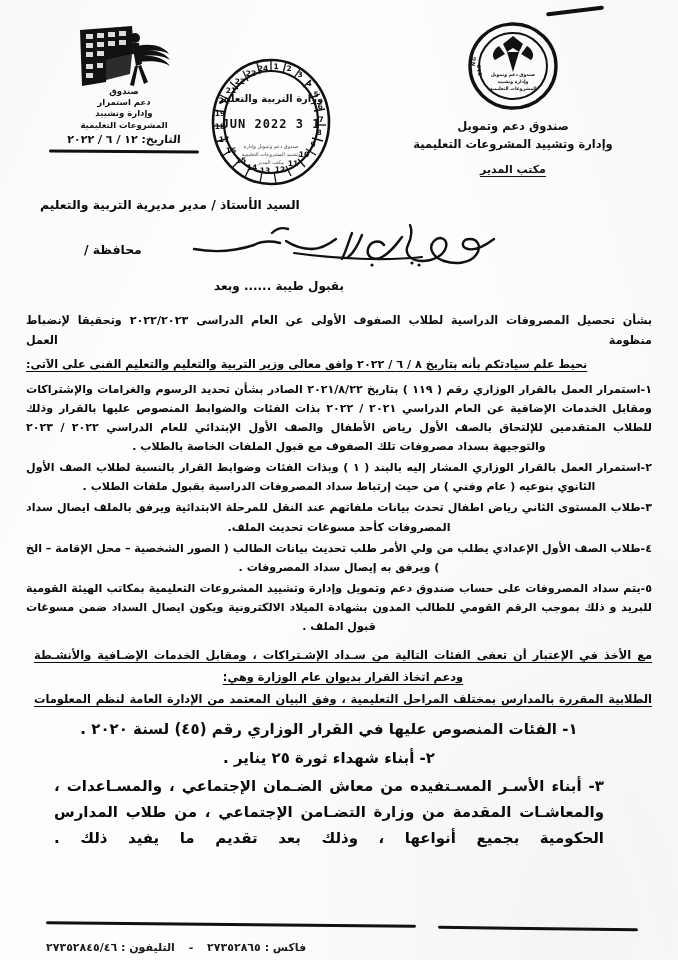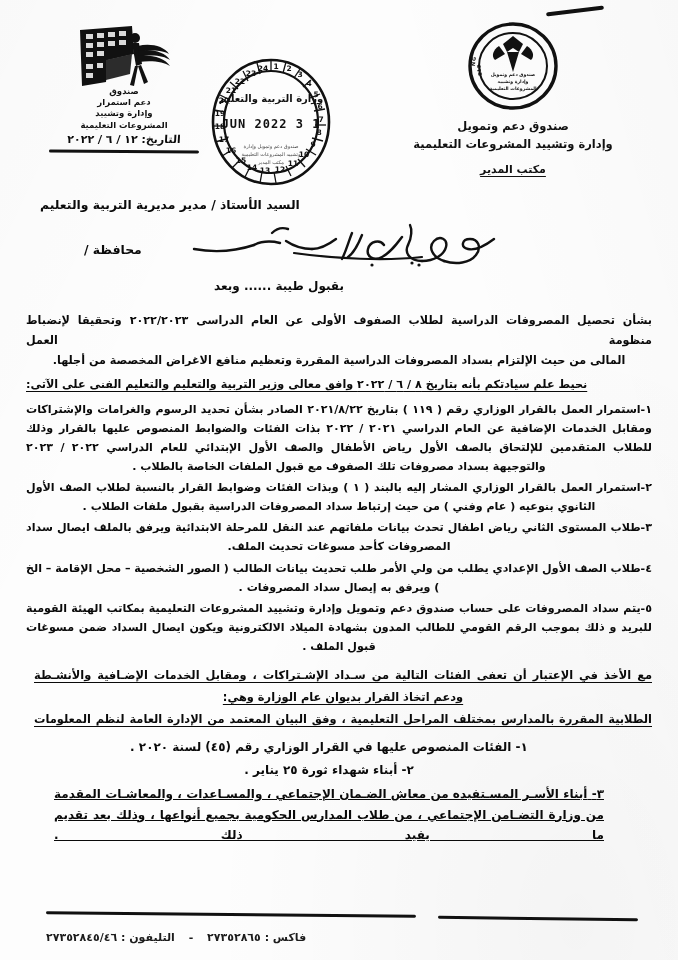--- a/index.html
+++ b/index.html
@@ -182,21 +182,21 @@
     padding-right: 120px;
   }
 
   .subject {
     text-align: justify;
     text-align-last: center;
     margin: 0 0 2px 0;
     line-height: 1.78;
     font-size: 11.2px;
   }
-  .subject .ln { display: block; }
+  .subject .ln { display: block; margin-top: 8px; }
   .subject .ln:first-child { text-align: justify; text-align-last: justify; }
 
   .intro {
     text-align: left;
     font-size: 11.2px;
     font-weight: bold;
     text-decoration: underline;
     text-underline-offset: 2.5px;
     margin: 4px 0 6px 0;
     line-height: 1.7;
@@ -233,40 +233,39 @@
     text-align: center;
     text-align-last: center;
   }
 
   ol.categories {
     margin: 6px 0 0 0;
     padding: 0 48px 0 28px;
   }
   ol.categories > li {
     margin: 0 0 3px 0;
-    font-size: 12px;
+    font-size: 15px;
     line-height: 1.72;
     text-align: justify;
     text-align-last: right;
   }
   ol.categories > li.wrap {
     text-align-last: justify;
-    text-decoration: underline;
   }
   ol.categories > li.short {
     text-align: center;
     text-align-last: center;
   }
 
   
   .footer {
     position: absolute;
     left: 0;
     right: 0;
-    bottom: 14px;
+    bottom: 4px;
     height: 62px;
   }
   .footer .rule-a {
     position: absolute;
     left: 46px;
     bottom: 30px;
     width: 370px;
     height: 3px;
     background: #111;
     transform: rotate(0.55deg);
@@ -479,21 +478,20 @@
           </g>
           <path d="M118 34 C160 40, 210 42, 246 38" fill="none" stroke="#111" stroke-width="2.2" stroke-linecap="round"></path>
         </svg>
       </div>
     </div>
 
     <div class="greeting">بقبول طيبة ...... وبعد</div>
 
     <div class="subject">
       <span class="ln">بشأن تحصيل المصروفات الدراسية لطلاب الصفوف الأولى عن العام الدراسى ٢٠٢٢/٢٠٢٣ وتحقيقا لإنضباط منظومة العمل</span>
-      <span class="ln">المالى من حيث الإلتزام بسداد المصروفات الدراسية المقررة وتعظيم منافع الاغراض المخصصة من أجلها.</span>
     </div>
 
     <div class="intro">نحيط علم سيادتكم بأنه بتاريخ ٨ / ٦ / ٢٠٢٢ وافق معالى وزير التربية والتعليم والتعليم الفنى على الآتى:</div>
 
     <ol class="clauses">
       <li>
         <span class="num">١-</span><span>استمرار العمل بالقرار الوزاري رقم ( ١١٩ ) بتاريخ ٢٠٢١/٨/٢٢ الصادر بشأن تحديد الرسوم والغرامات والإشتراكات ومقابل الخدمات الإضافية عن العام الدراسي ٢٠٢١ / ٢٠٢٢ بذات الفئات والضوابط المنصوص عليها بالقرار وذلك للطلاب المتقدمين للإلتحاق بالصف الأول رياض الأطفال والصف الأول الإبتدائي للعام الدراسي ٢٠٢٢ / ٢٠٢٣ والتوجيهة بسداد مصروفات تلك الصفوف مع قبول الملفات الخاصة بالطلاب .</span>
       </li>
       <li>
         <span class="num">٢-</span><span>استمرار العمل بالقرار الوزاري المشار إليه بالبند ( ١ ) وبذات الفئات وضوابط القرار بالنسبة لطلاب الصف الأول الثانوي بنوعيه ( عام وفني ) من حيث إرتباط سداد المصروفات الدراسية بقبول ملفات الطلاب .</span>

